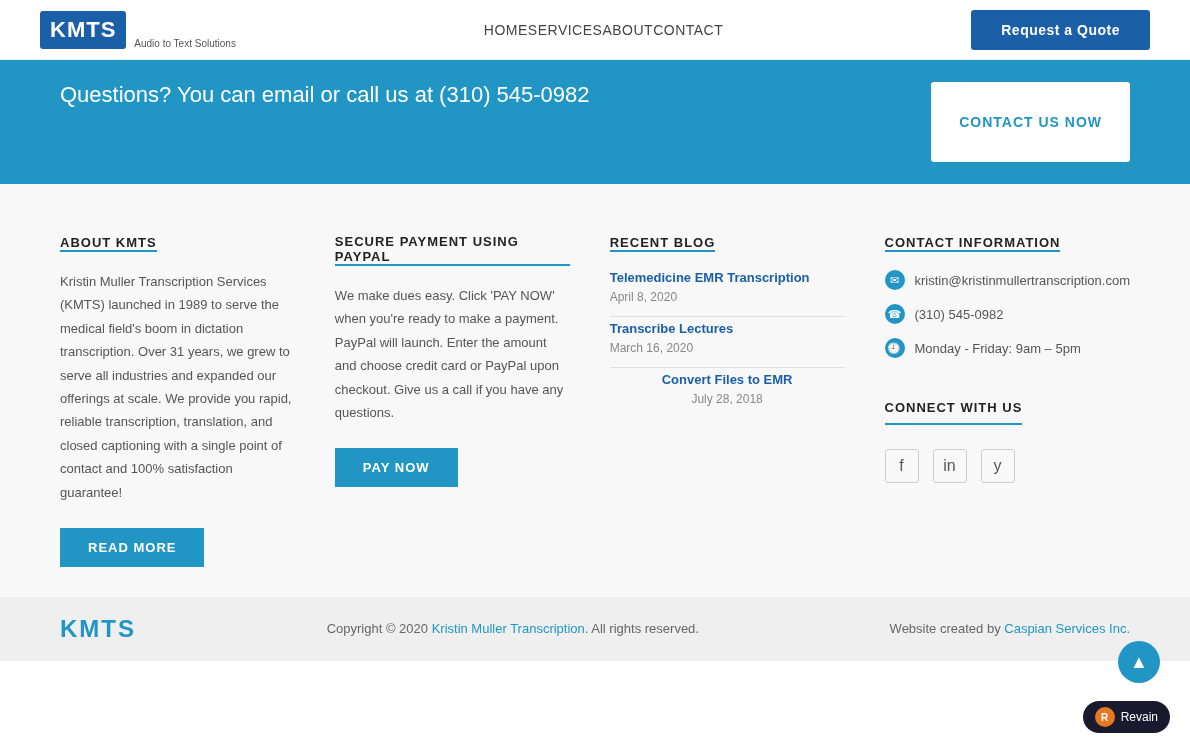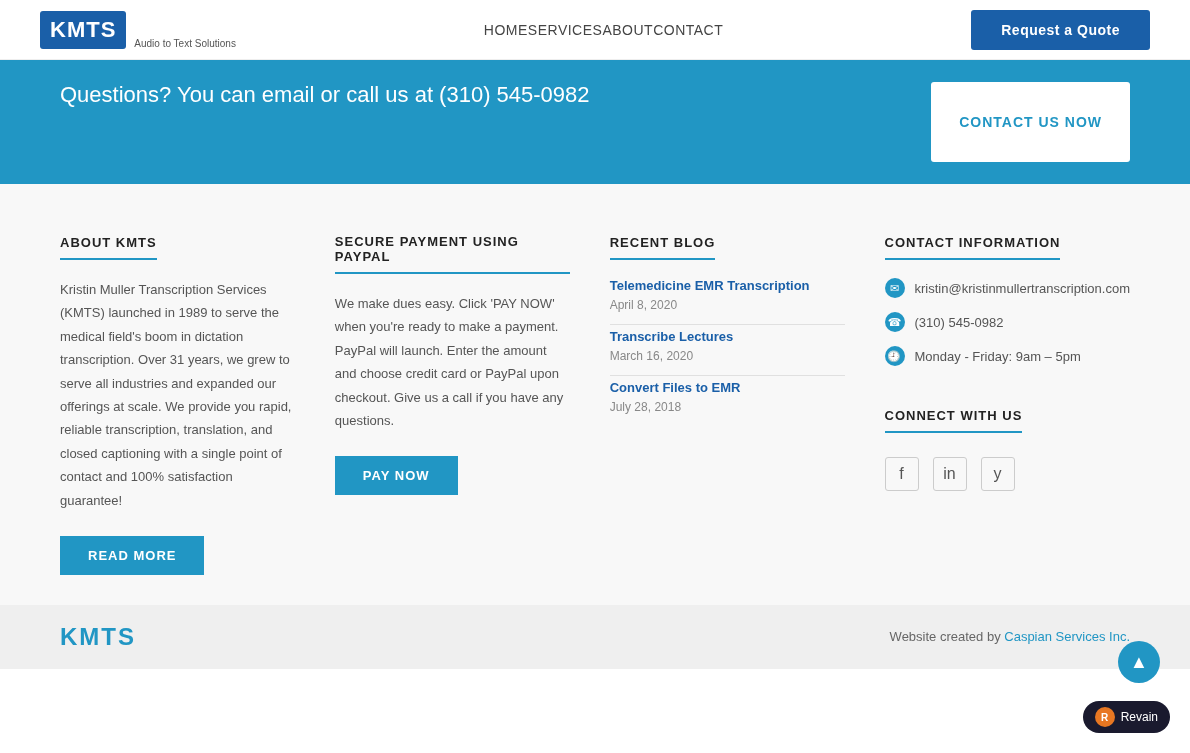--- a/index.html
+++ b/index.html
@@ -96,21 +96,20 @@
       gap: 40px;
     }
     .footer-col h4 {
       font-size: 13px;
       font-weight: 700;
       color: #222;
       text-transform: uppercase;
       letter-spacing: 1px;
       margin-bottom: 18px;
       border-bottom: 2px solid #2196c4;
-      padding-bottom: 8px;
       display: inline-block;
     }
     .footer-col p {
       font-size: 13px;
       color: #555;
       line-height: 1.8;
       margin-bottom: 16px;
     }
     .btn-footer {
       display: inline-block;
@@ -124,21 +123,21 @@
       letter-spacing: 1px;
       margin-top: 8px;
     }
 
     
     .blog-item {
       margin-bottom: 4px;
       border-bottom: 1px solid #e0e0e0;
       padding-bottom: 12px;
     }
-    .blog-item:last-child { border-bottom: none; }
+    .blog-item:last-child { border-bottom: none; text-align: center; }
     .blog-item a {
       font-size: 13px;
       color: #1a5fa8;
       text-decoration: none;
       font-weight: 600;
       display: block;
       margin-bottom: 3px;
     }
     .blog-item .date {
       font-size: 12px;
@@ -345,20 +344,23 @@
         <a href="#" class="social-icon">in</a>
         <a href="#" class="social-icon">y</a>
       </div>
     </div>
 
   </div>
 </div>
 
 <div class="footer-bottom">
   <div class="footer-logo">KMTS</div>
+  <div class="footer-copy">
+    <span>Copyright © 2020 </span><a href="#">Kristin Muller Transcription</a><span>. All rights reserved.</span>
+  </div>
   <div class="footer-caspian">
     <span>Website created by </span><a href="#">Caspian Services Inc.</a>
   </div>
 </div>
 
 <button class="scroll-top">▲</button>
 
 <div class="revain-badge">
   <div class="revain-icon">R</div>
   <span>Revain</span>

